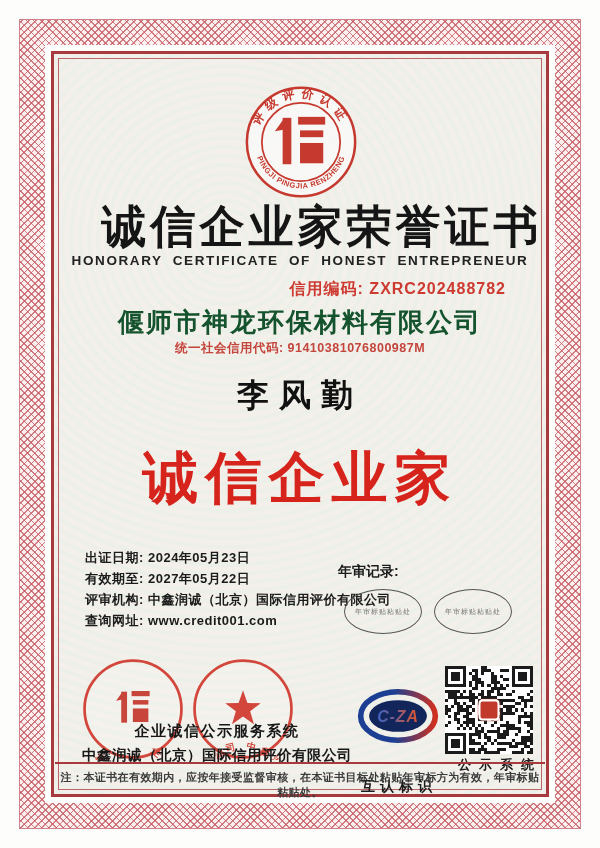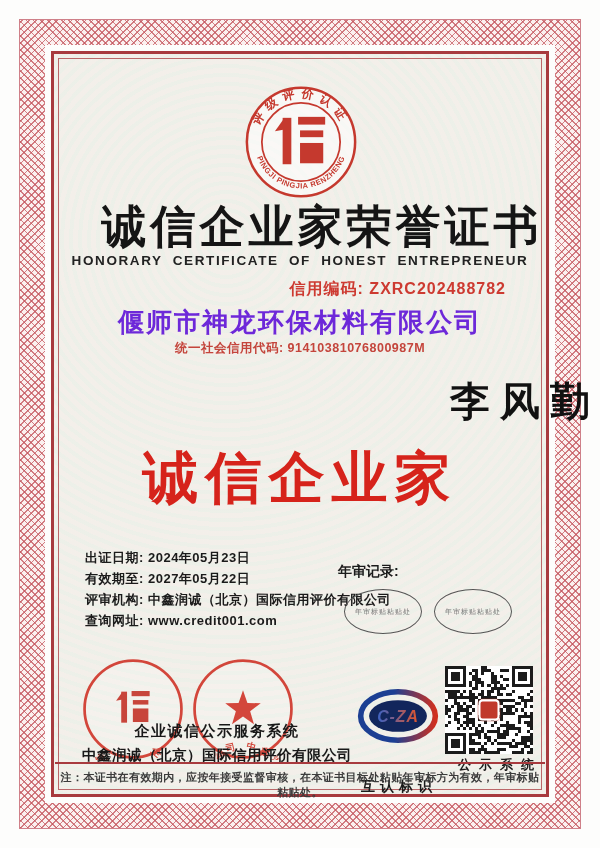--- a/index.html
+++ b/index.html
@@ -23,23 +23,23 @@
   .ctr{left:0;right:0;text-align:center;}
 
   
   .seal-top{left:243px;top:84px;width:116px;height:116px;}
   .seal-top svg,.seal-round svg{width:100%;height:100%;display:block;}
 
   
   .title{top:197px;font-size:45px;font-weight:bold;color:#151515;letter-spacing:4px;padding-left:44px;}
   .subtitle{top:253px;font-size:13.5px;font-weight:bold;color:#222;letter-spacing:1.6px;word-spacing:5px;}
   .credit-line{top:279px;right:94px;font-size:16px;font-weight:bold;color:#cd3a31;letter-spacing:1px;}
-  .company{top:305px;font-size:26px;font-weight:bold;color:#6d28d9;letter-spacing:2px;}
+  .company{top:305px;font-size:26px;font-weight:bold;color:#14532d;letter-spacing:2px;}
   .uscc{top:340px;font-size:12.5px;font-weight:bold;color:#c4453c;letter-spacing:.5px;}
-  .person{top:374px;font-size:40px;font-weight:bold;color:#111;letter-spacing:10px;text-align:right;}
+  .person{top:374px;font-size:32px;font-weight:bold;color:#111;letter-spacing:10px;}
   .honor{top:441px;font-size:56px;font-weight:bold;color:var(--accent-red,#d6231b);letter-spacing:7px;}
 
   
   .fields{left:85px;top:549px;}
   .field-row{height:21px;font-size:13px;font-weight:bold;color:#1b1b1b;letter-spacing:.5px;white-space:nowrap;}
   .annual{left:338px;top:563px;font-size:14px;font-weight:bold;color:#1b1b1b;}
   .oval{position:absolute;width:76px;height:43px;border:1.5px solid #555;border-radius:50%;
     display:flex;align-items:center;justify-content:center;font-size:7px;color:#777;letter-spacing:1px;}
   .oval1{left:344px;top:589px;} .oval2{left:434px;top:589px;}
 

